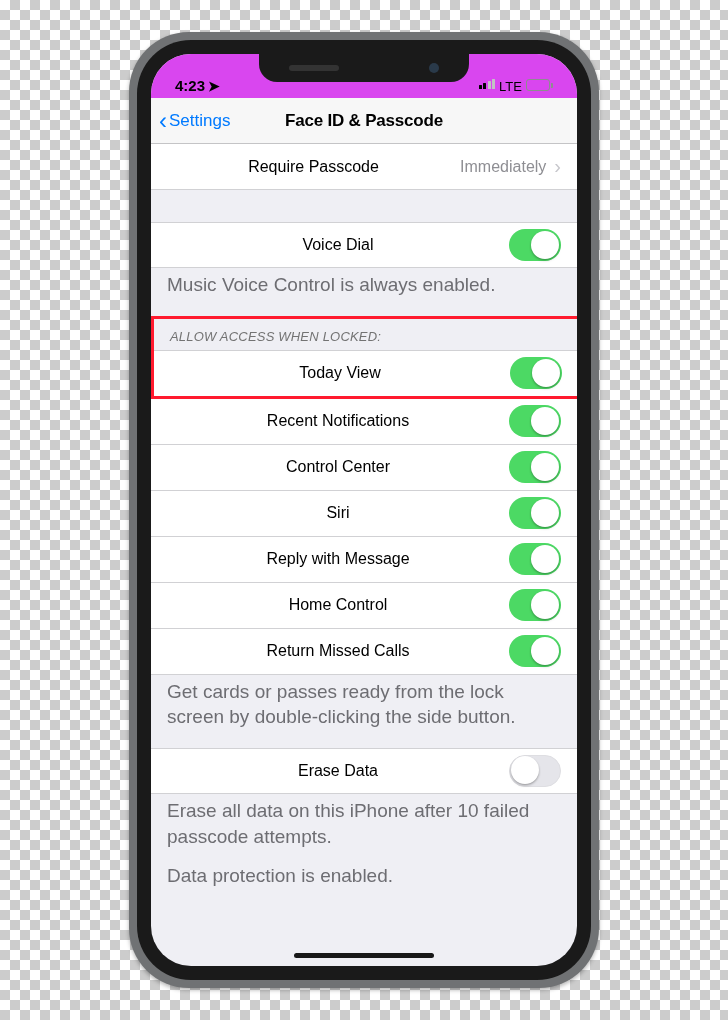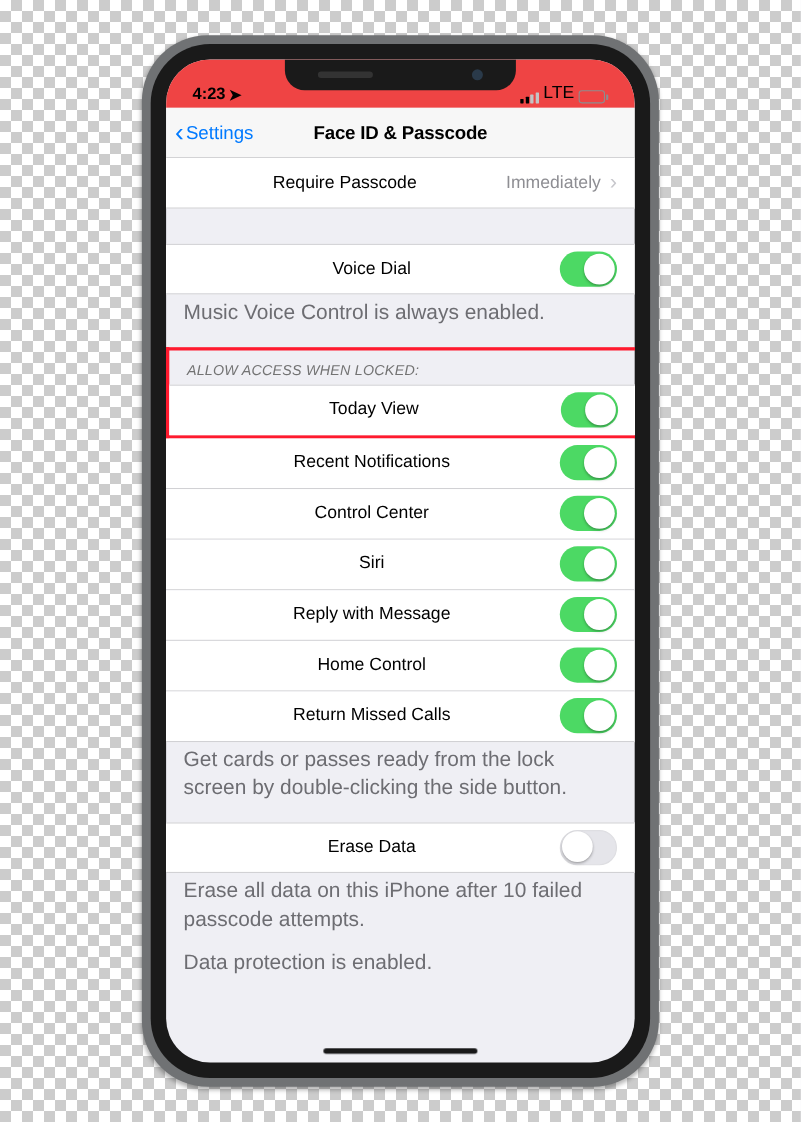--- a/index.html
+++ b/index.html
@@ -62,24 +62,24 @@
   }
   .notch .speaker { width: 50px; height: 6px; background: #333; border-radius: 3px; }
   .notch .camera { width: 10px; height: 10px; background: #2a3a4a; border-radius: 50%; margin-left: 40px; }
 
   .status-bar {
     height: 44px;
     display: flex;
     align-items: flex-end;
     justify-content: space-between;
     padding: 0 24px 4px;
-    background: #ef4444;
+    background: #d946ef;
   }
   .status-left { font-weight: 600; font-size: 15px; display: flex; align-items: center; gap: 3px; }
-  .status-right { display: flex; align-items: flex-end; gap: 4px; font-size: 16px; font-weight: 500; }
+  .status-right { display: flex; align-items: flex-start; gap: 4px; font-size: 13px; font-weight: 500; }
 
   .nav-bar {
     height: 46px;
     background: #f7f7f7;
     border-bottom: 1px solid #c4c4c6;
     display: flex;
     align-items: center;
     position: relative;
     padding: 0 8px;
   }

